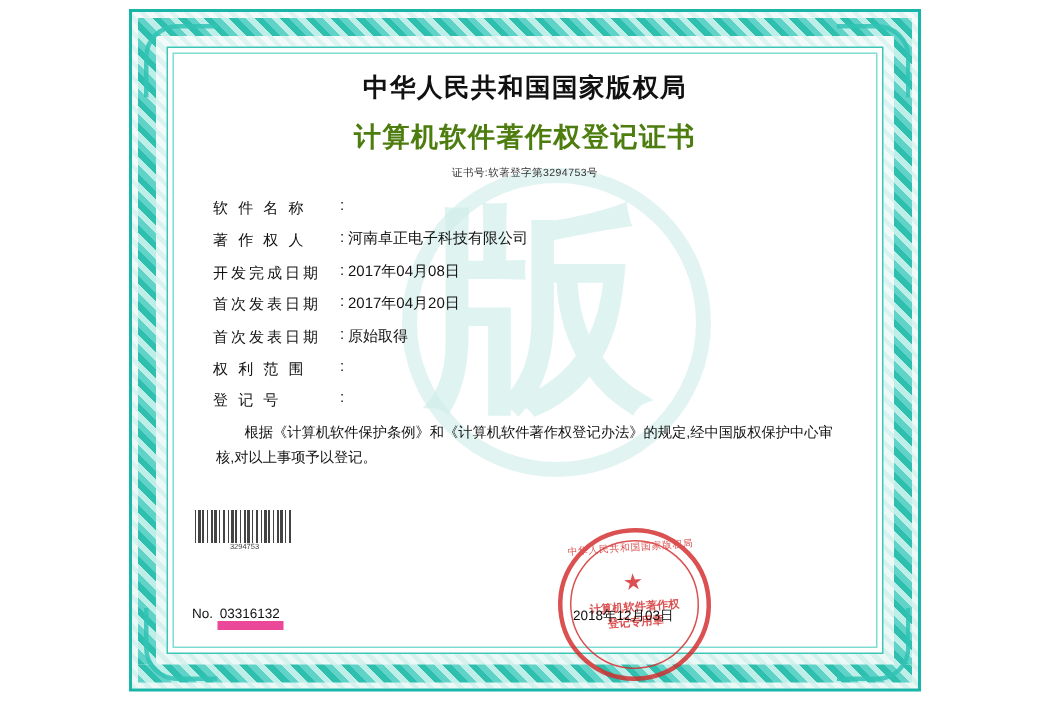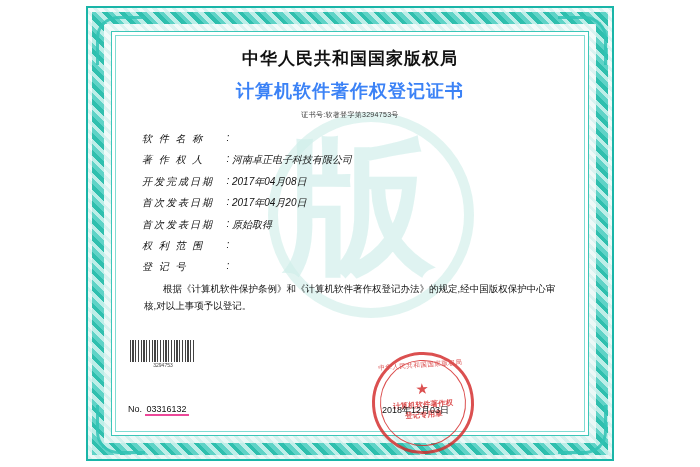--- a/index.html
+++ b/index.html
@@ -122,37 +122,36 @@
     letter-spacing: 1px;
     color: #111;
     margin-top: 7px;
   }
   .doc-title {
     text-align: center;
     font-family: "Liberation Serif", serif;
     font-weight: bold;
     font-size: 18px;
     letter-spacing: 1px;
-    color: #3b82f6;
+    color: #4d7c0f;
     margin-top: 9px;
   }
   .cert-no {
     text-align: center;
     font-size: 7px;
     color: #333;
     margin-top: 7px;
     letter-spacing: 0.3px;
   }
 
   .fields {
     margin-top: 12px;
     padding-left: 22px;
     position: relative;
     z-index: 3;
-    font-style: italic;
   }
   .row {
     display: flex;
     align-items: flex-start;
     margin-bottom: 7px;
     font-size: 10px;
     color: #111;
   }
   .row .label {
     width: 82px;
@@ -266,21 +265,21 @@
   }
 
   .footer-no {
     position: absolute;
     left: 128px;
     top: 404px;
     font-size: 9px;
     color: #111;
   }
   .footer-no .num {
-    border-bottom: 2px solid #ec4899;
+    border-bottom: 6px solid #ec4899;
     padding: 0 2px;
   }
   .footer-date {
     position: absolute;
     left: 382px;
     top: 404px;
     font-size: 9px;
     color: #111;
   }
 </style>

